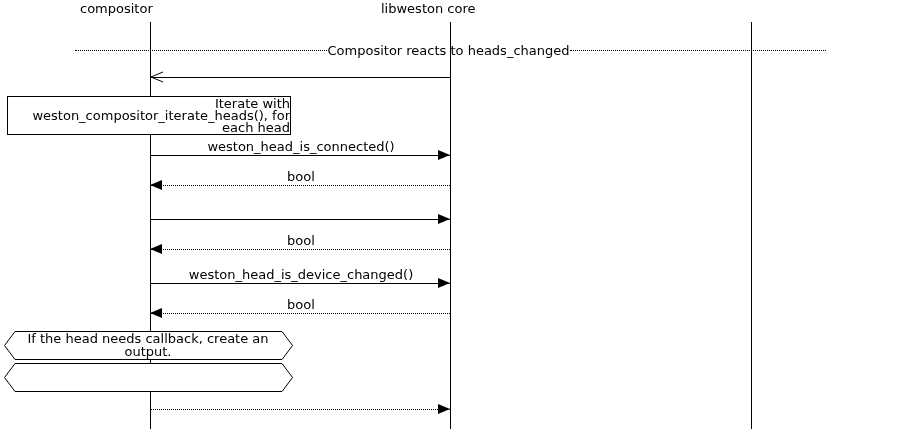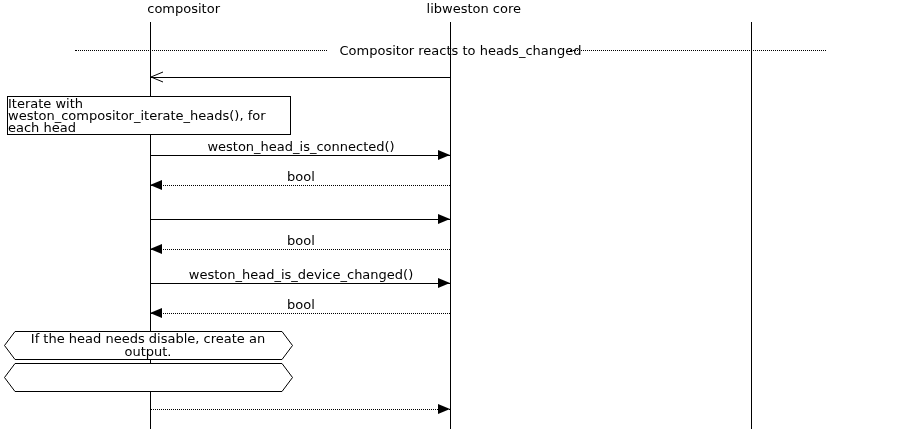--- a/index.html
+++ b/index.html
@@ -2,45 +2,45 @@
 <html><head>
 <meta charset="utf-8">
 <style>
   html,body { margin:0; padding:0; background:#ffffff; }
   .canvas {
     position:relative; width:900px; height:429px; background:#ffffff;
     font-family:"DejaVu Sans", sans-serif; font-size:13px; color:#000;
     overflow:hidden;
   }
   .actor {
-    position:absolute; top:1px; width:140px; text-align:right;
+    position:absolute; top:1px; width:140px; text-align:left;
     white-space:nowrap; z-index:2;
   }
   .lifeline {
     position:absolute; top:22px; height:407px; width:1px; background:#000; z-index:1;
   }
   .dot-h { position:absolute; height:0; border-top:1px dotted #000; z-index:2; }
   .solid-h { position:absolute; height:0; border-top:1px solid #000; z-index:2; }
-  .divider-label { position:absolute; text-align:center; white-space:nowrap; z-index:2;margin-left:12px; }
+  .divider-label { position:absolute; text-align:center; white-space:nowrap; z-index:2; }
   .msg-label {
     position:absolute; left:151px; width:300px; text-align:center;
     height:14px; line-height:14px; white-space:nowrap; z-index:2;
   }
   .arr-right {
     position:absolute; width:0; height:0; z-index:2;
     border-left:12px solid #000; border-top:5px solid transparent; border-bottom:5px solid transparent;
   }
   .arr-left {
     position:absolute; width:0; height:0; z-index:2;
     border-right:12px solid #000; border-top:5px solid transparent; border-bottom:5px solid transparent;
   }
   .open-arrow { position:absolute; z-index:2; }
   .note-rect {
     position:absolute; left:7px; top:96px; width:282px; height:36px;
-    border:1px solid #000; background:#fff; text-align:left;
+    border:1px solid #000; background:#fff; text-align:right;
     line-height:12px; padding-top:1px; z-index:3;
   }
   .hex { position:absolute; left:4px; width:289px; height:29px; z-index:3; }
   .hex svg { position:absolute; left:0; top:0; }
   .hex-text {
     position:absolute; left:15px; top:1px; width:258px; text-align:center;
     line-height:13px; z-index:4;
   }
 </style>
 </head>
@@ -86,21 +86,21 @@
   <div class="arr-right" style="left:438px; top:278px"></div>
 
   <div class="msg-label" style="top:298px">bool</div>
   <div class="dot-h" style="left:151px; top:313px; width:299px"></div>
   <div class="arr-left" style="left:150px; top:308px"></div>
 
   <div class="hex" style="top:331px">
     <svg width="289" height="29">
       <polygon points="0.5,14.5 11,0.5 278,0.5 288.5,14.5 278,28.5 11,28.5" fill="#ffffff" stroke="#000000" stroke-width="1"></polygon>
     </svg>
-    <div class="hex-text">If the head needs disable, create an output.</div>
+    <div class="hex-text">If the head needs callback, create an output.</div>
   </div>
 
   <div class="hex" style="top:363px">
     <svg width="289" height="29">
       <polygon points="0.5,14.5 11,0.5 278,0.5 288.5,14.5 278,28.5 11,28.5" fill="#ffffff" stroke="#000000" stroke-width="1"></polygon>
     </svg>
   </div>
 
   <div class="msg-label" style="top:394px"></div>
   <div class="dot-h" style="left:151px; top:409px; width:299px"></div>

